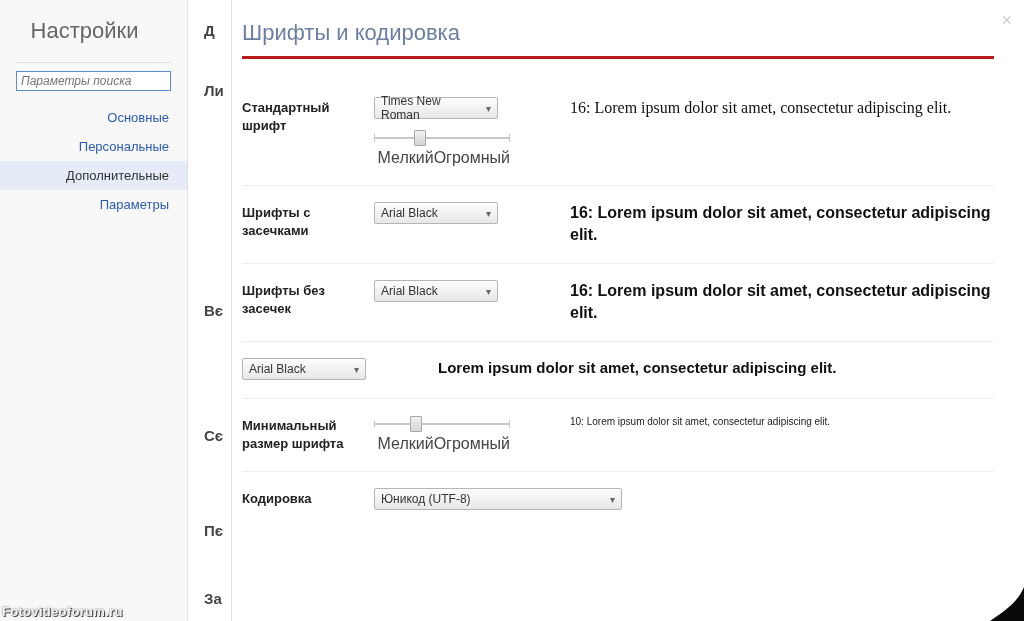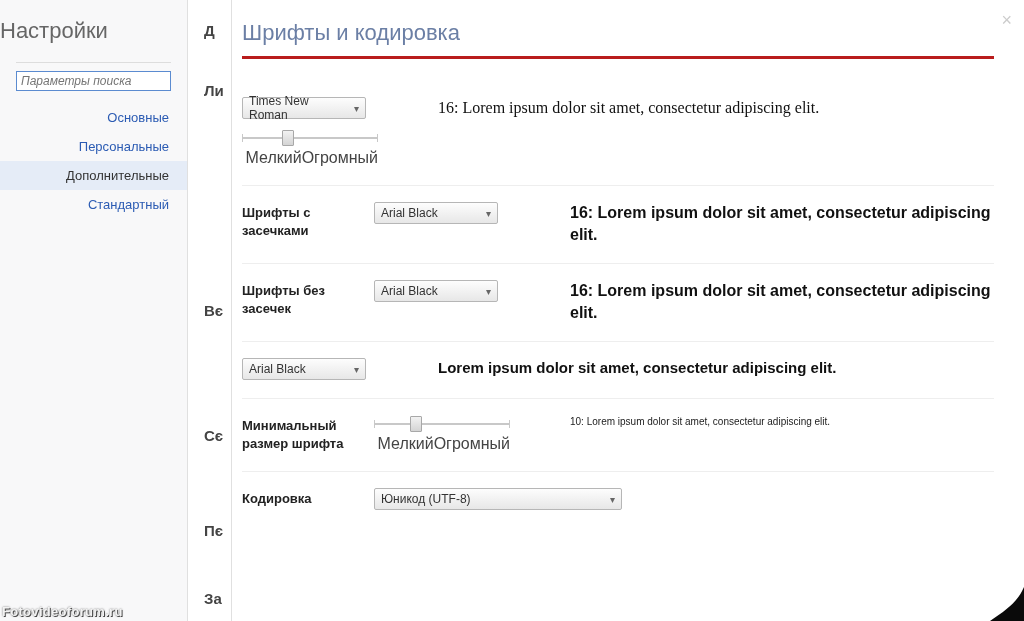--- a/index.html
+++ b/index.html
@@ -18,21 +18,21 @@
   
   .sidebar {
     width: 188px;
     background: #f8f8f9;
     border-right: 1px solid #e0e0e0;
     padding-top: 12px;
   }
   .sidebar-title {
     color: #666;
     font-size: 22px;
-    text-align: left;
+    text-align: center;
     padding: 6px 18px 18px 0;
     font-weight: normal;
   }
   .sidebar-divider {
     border: none;
     border-top: 1px solid #ddd;
     margin: 0 16px 8px 16px;
   }
   .search-wrap {
     padding: 0 16px 6px 16px;
@@ -239,38 +239,39 @@
   <div class="sidebar">
     <div class="sidebar-title">Настройки</div>
     <hr class="sidebar-divider">
     <div class="search-wrap">
       <input class="search-input" placeholder="Параметры поиска" style="">
     </div>
     <div class="sidebar-nav">
       <div class="sidebar-item">Основные</div>
       <div class="sidebar-item">Персональные</div>
       <div class="sidebar-item active">Дополнительные</div>
-      <div class="sidebar-item">Стандартный</div>
+      <div class="sidebar-item">Параметры</div>
     </div>
   </div>
 
   <div class="mid-strip">
     <div class="mid-label" style="top:22px">Д</div>
     <div class="mid-label" style="top:82px">Ли</div>
     <div class="mid-label" style="top:302px">Вє</div>
     <div class="mid-label" style="top:427px">Сє</div>
     <div class="mid-label" style="top:522px">Пє</div>
     <div class="mid-label" style="top:590px">За</div>
   </div>
 
   <div class="main">
     <div class="close-x">×</div>
     <div class="main-title">Шрифты и кодировка</div>
 
     <div class="row">
+      <div class="row-label">Стандартный шрифт</div>
       <div class="row-control">
         <div class="select">
           <span>Times New Roman</span>
         </div>
         <div class="slider-wrap">
           <div class="slider">
             <div class="slider-track"></div>
             <div class="slider-thumb" style="left:40px"></div>
           </div>
           <div class="slider-labels">

